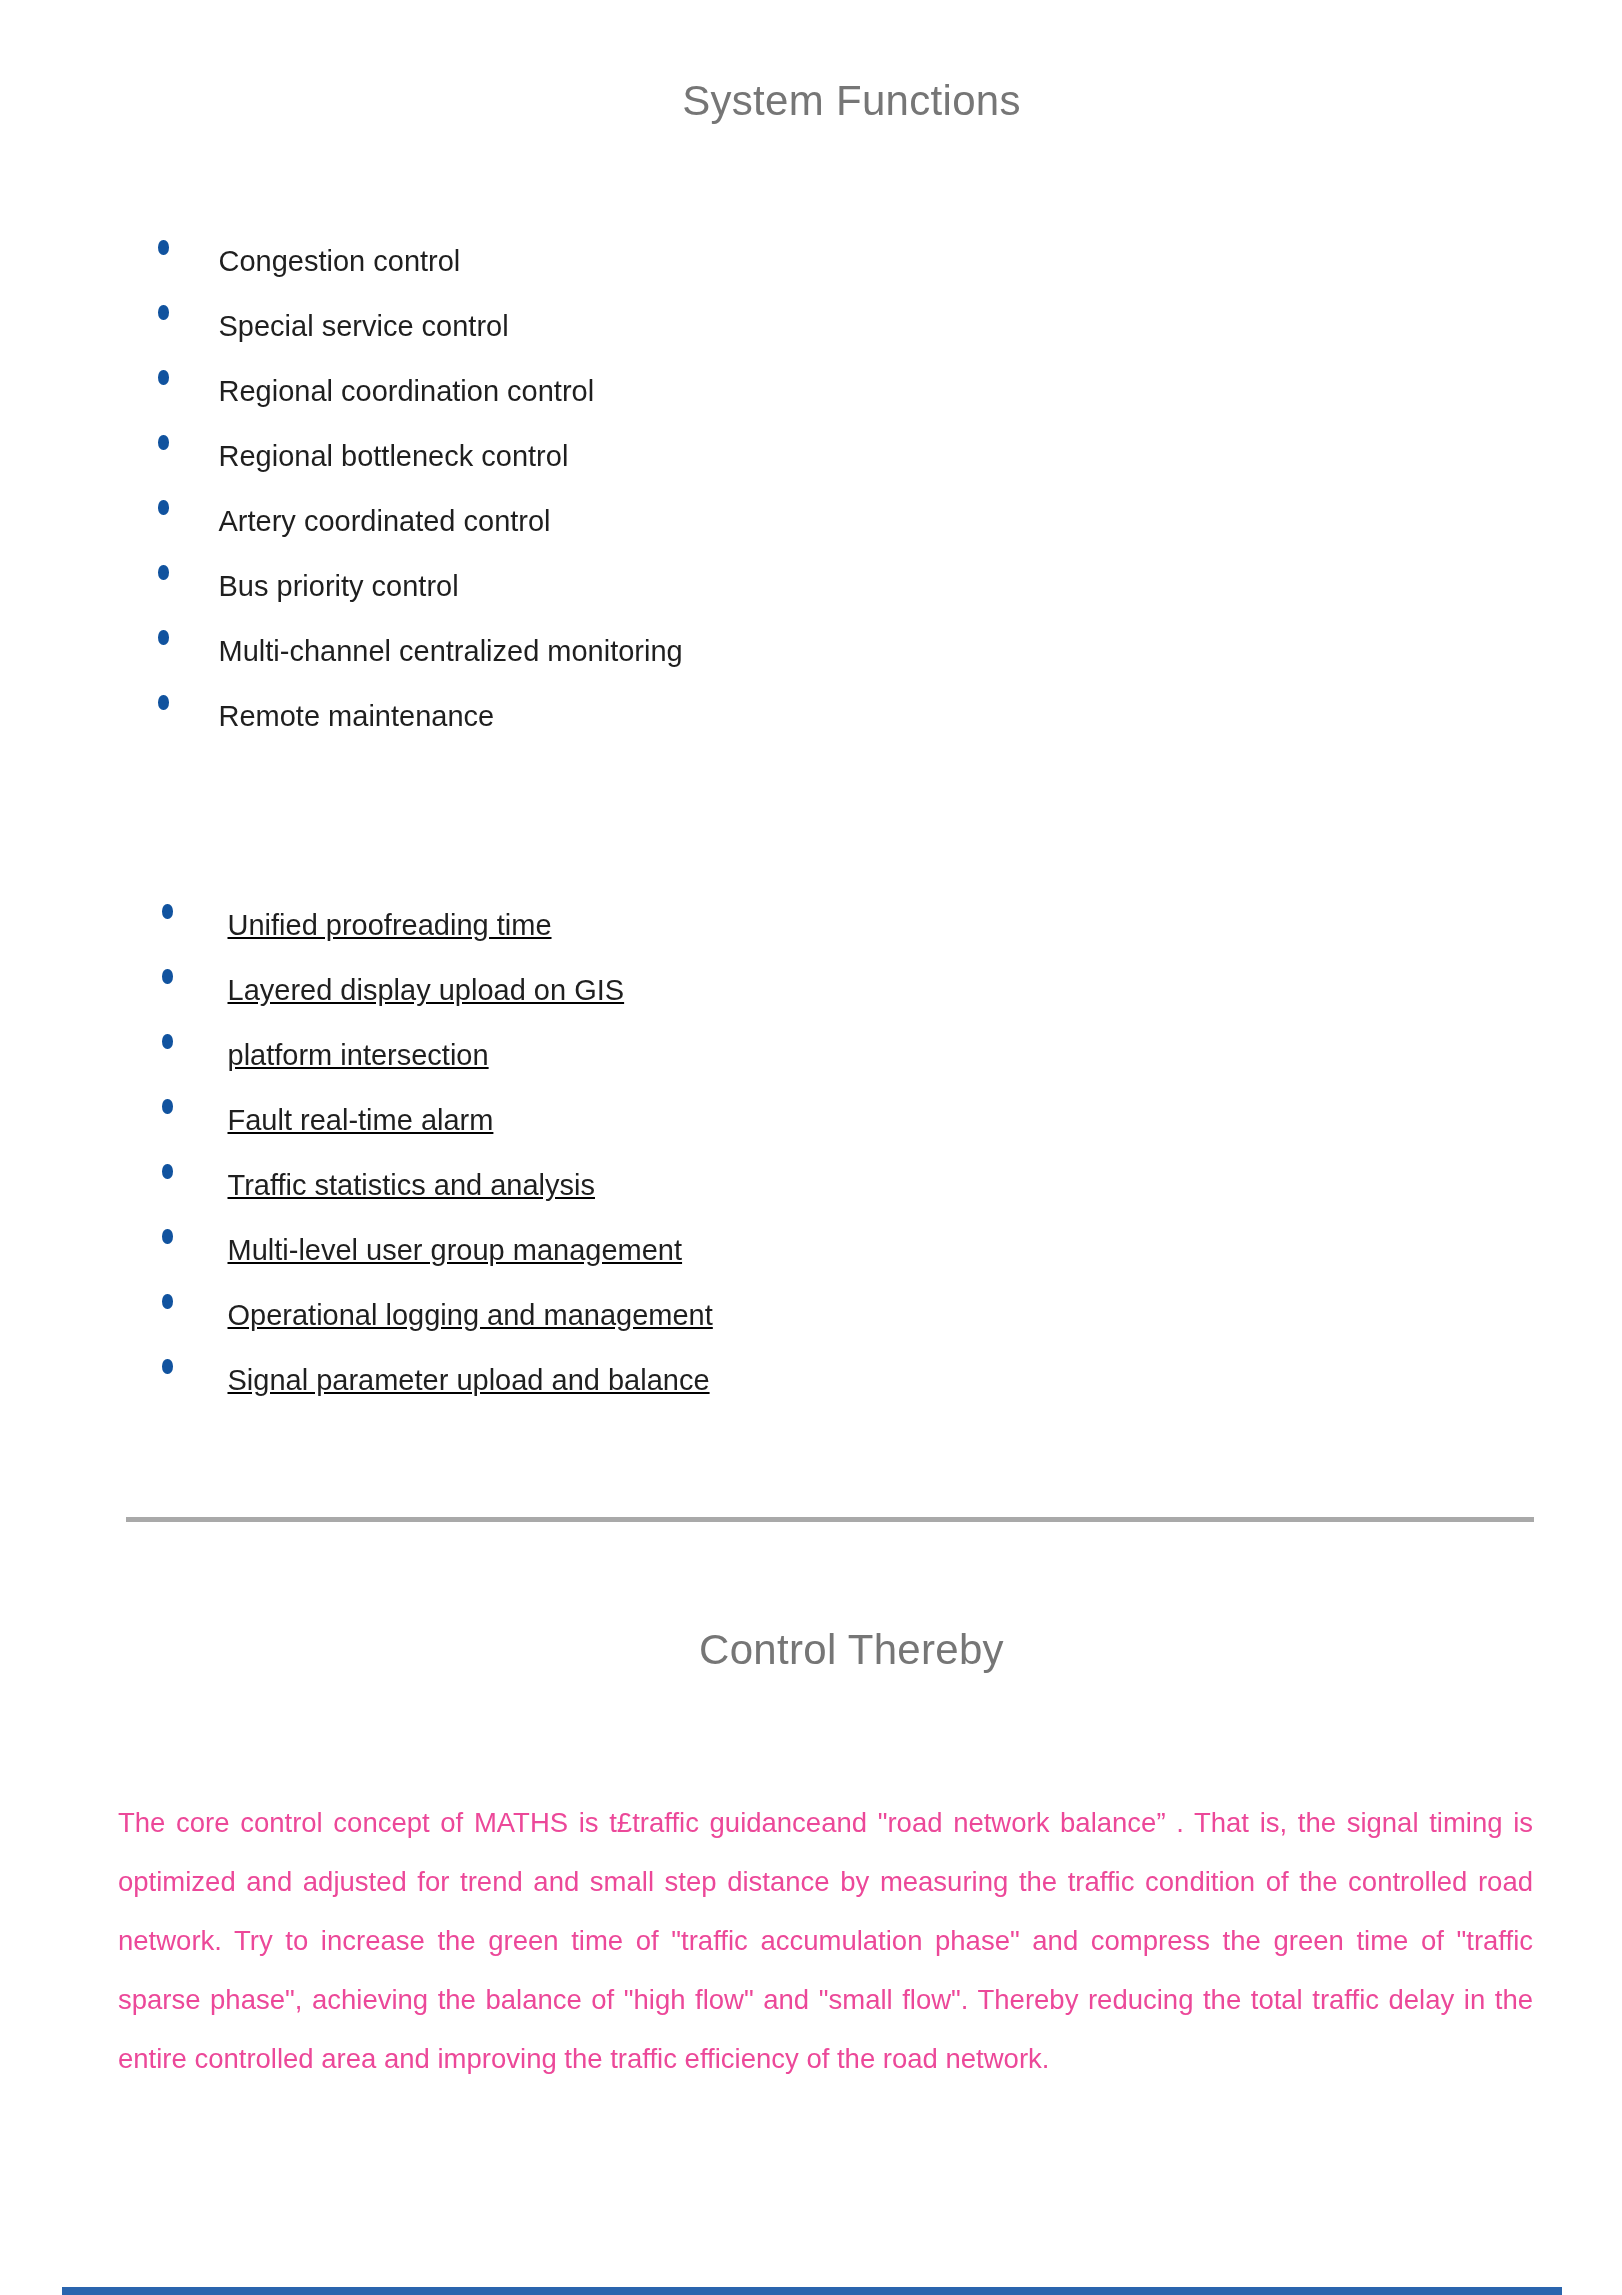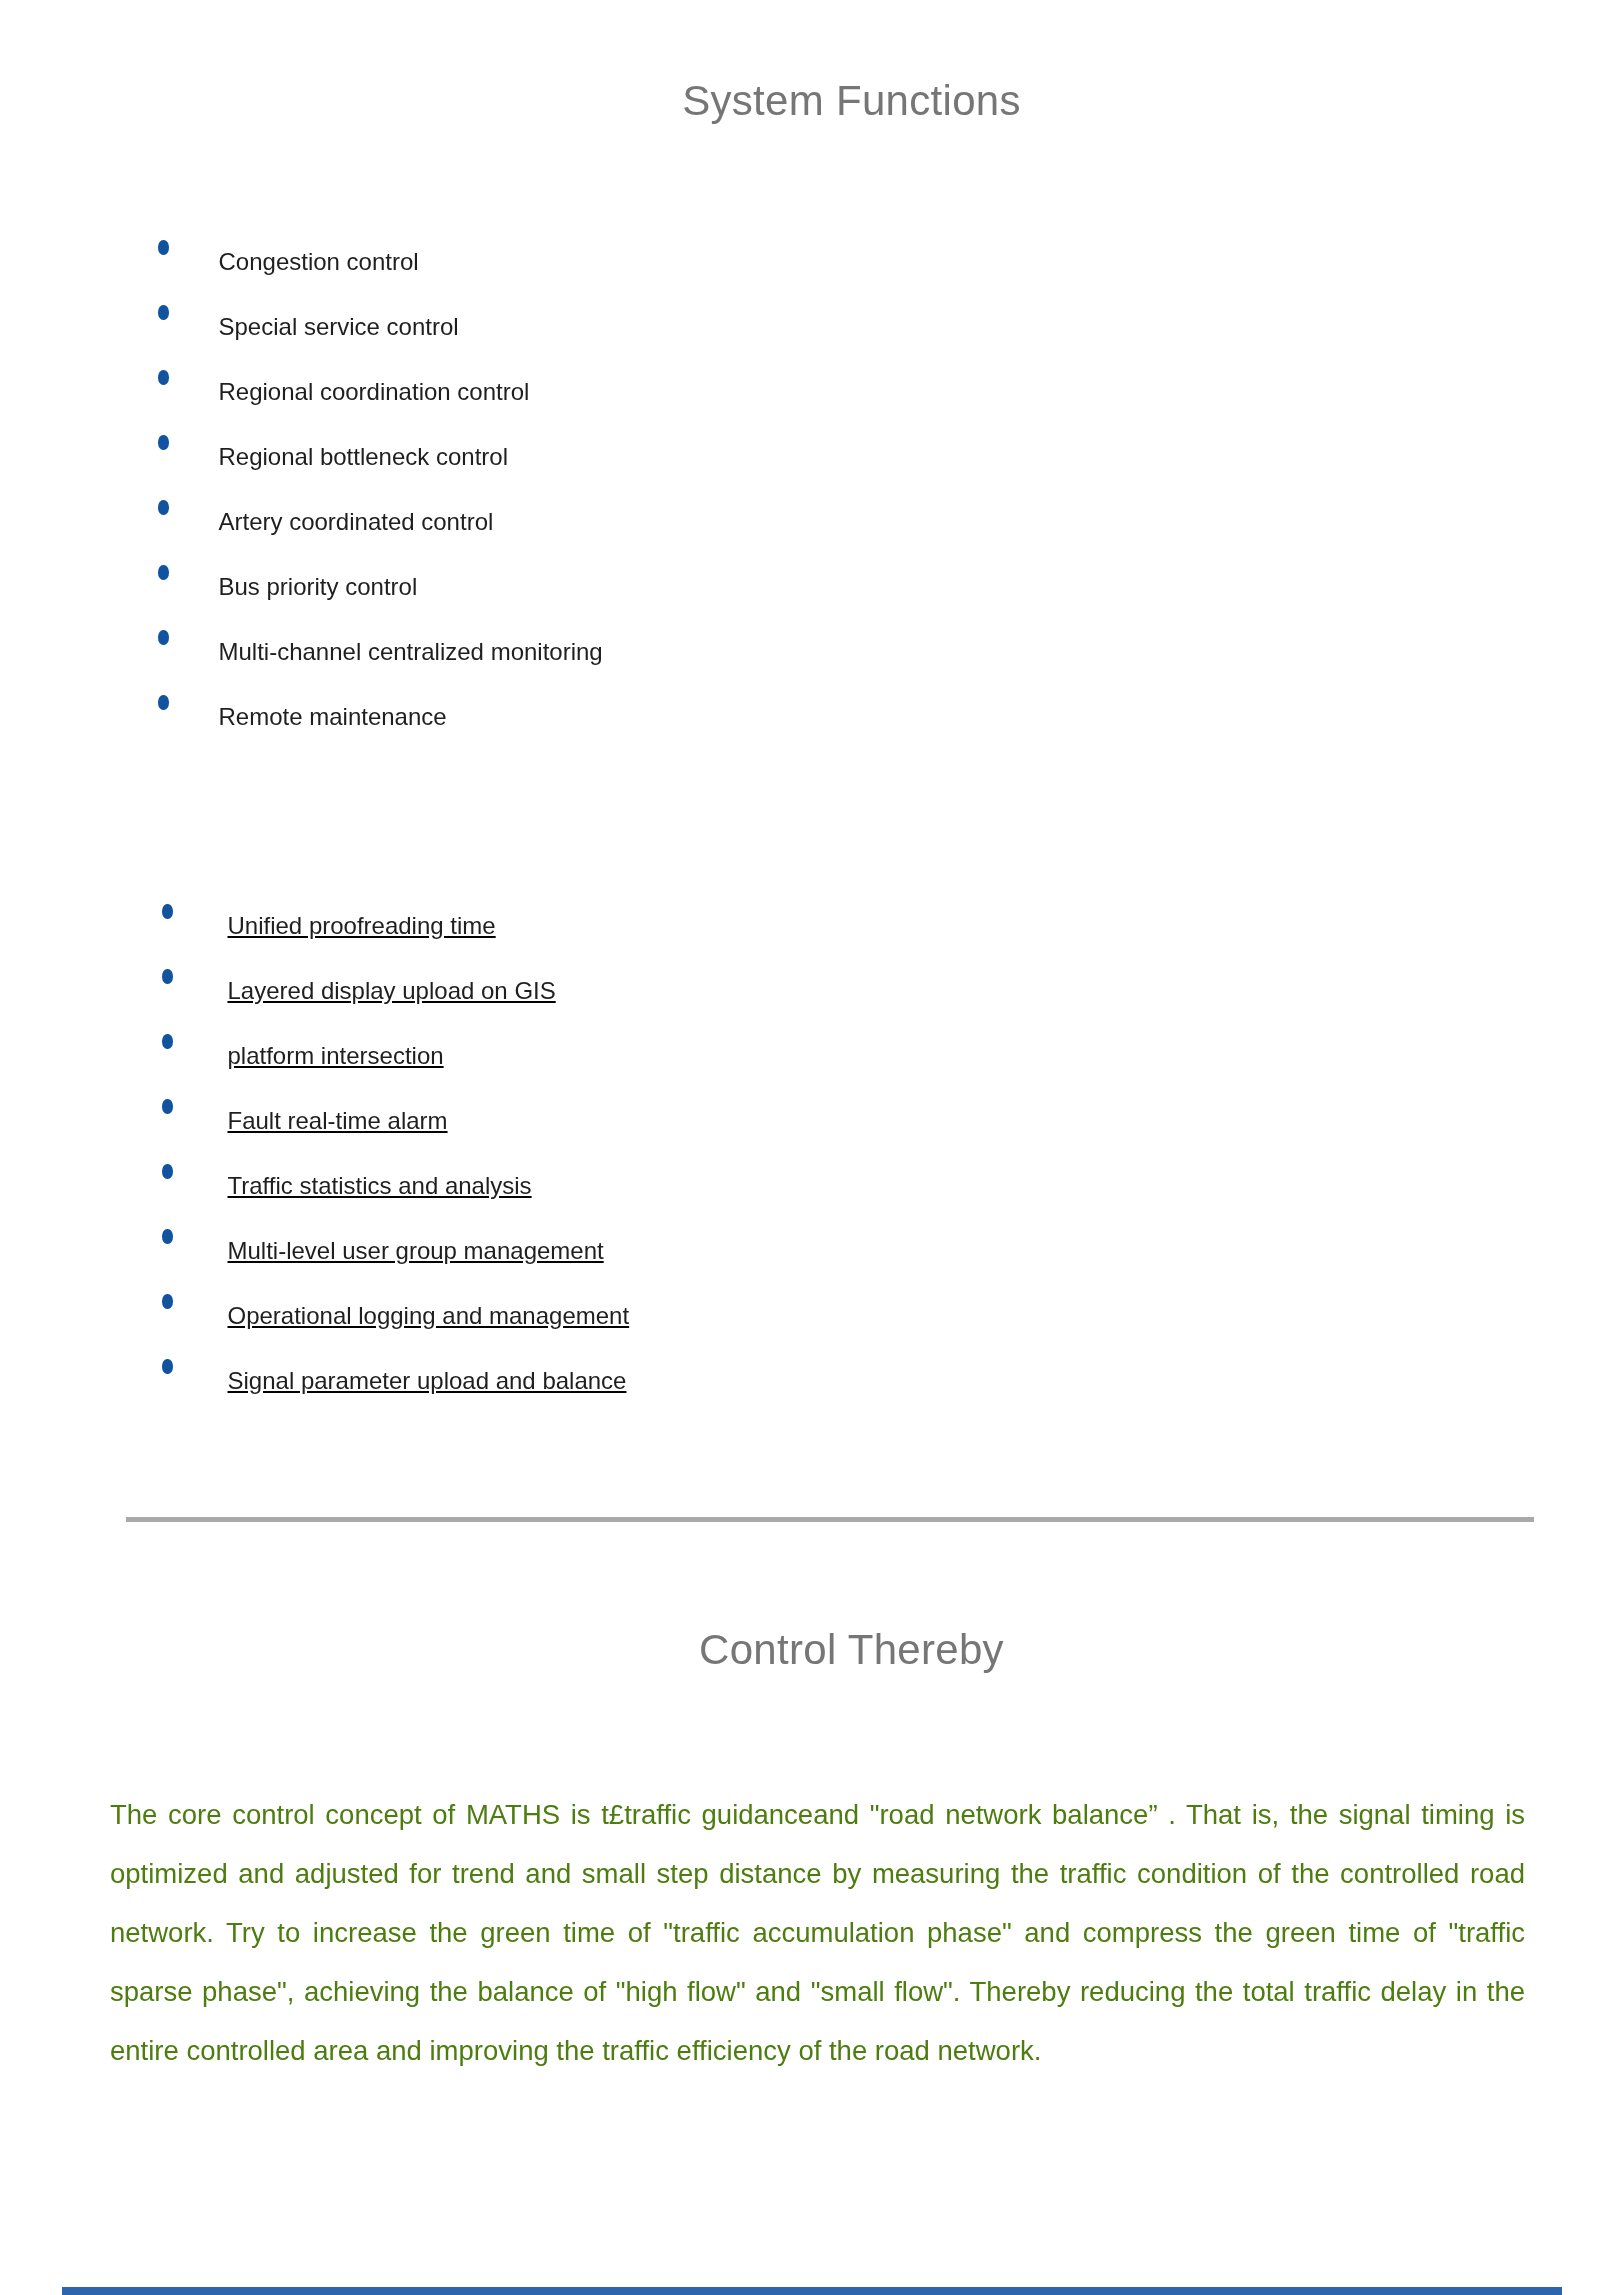--- a/index.html
+++ b/index.html
@@ -55,21 +55,21 @@
     width: 10.5px;
     height: 14.4px;
     border-radius: 50%;
     background: #11539f;
     margin-left: 158px;
   }
   #fn-list-secondary .bullet { margin-left: 162px; }
 
   .fn-label {
     margin-left: 50px;
-    font-size: 24px;
+    font-size: 29px;
     color: #1f1f1f;
     white-space: nowrap;
     margin-top: 28px;
   }
   #fn-list-secondary .fn-label { margin-left: 55px; }
 
   
   .divider {
     position: absolute;
     top: 1517px;
@@ -80,24 +80,24 @@
     border: none;
     margin: 0;
   }
 
   
   .body-paragraph {
     position: absolute;
     top: 1785px;
     left: 110px;
     width: 1415px;
-    margin: 0;
+    margin: 8px;
     font-size: 27.5px;
     line-height: 59px;
-    color: #4d7c0f;
+    color: #ec4899;
     text-align: justify;
     text-justify: inter-word;
   }
 
   
   .footer-bar {
     position: absolute;
     left: 62px;
     bottom: 0;
     width: 1500px;

